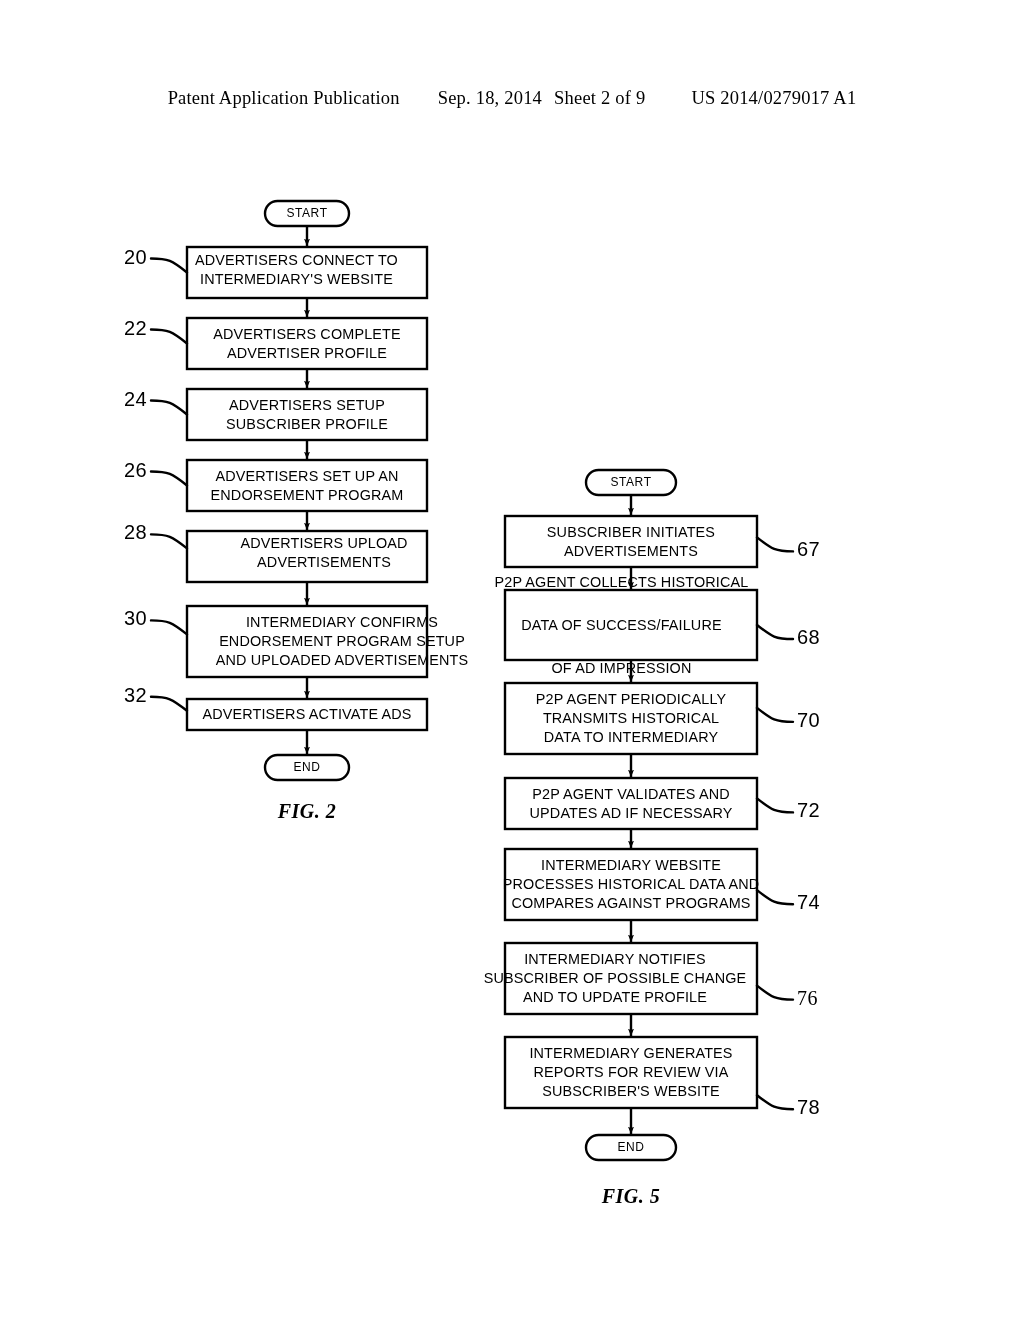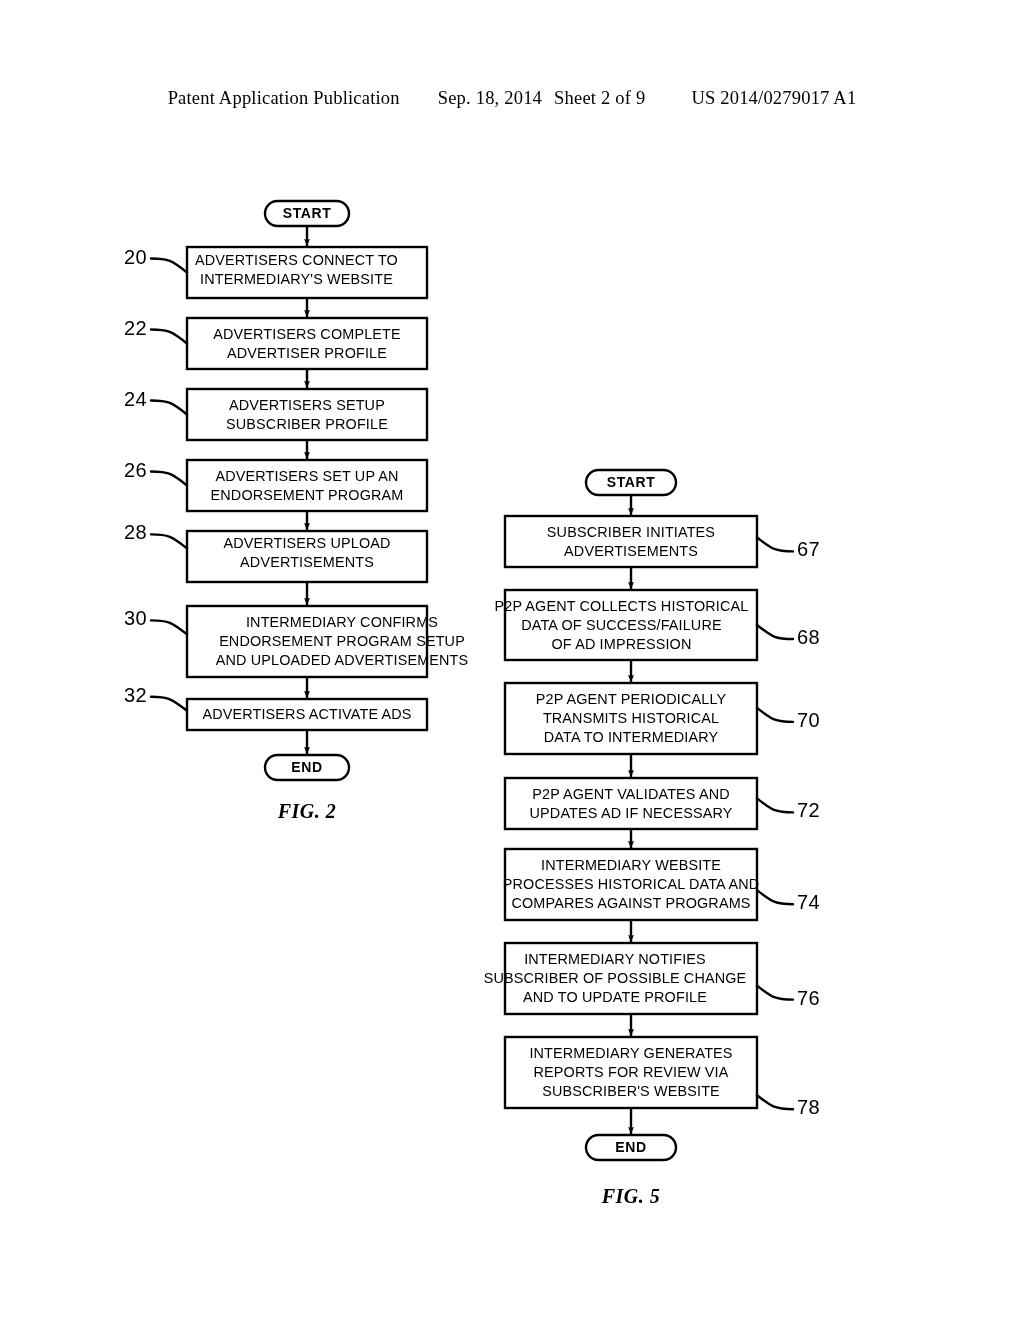--- a/index.html
+++ b/index.html
@@ -57,23 +57,22 @@
     justify-content: center;
     text-align: center;
     font-family: "Liberation Sans", sans-serif;
     font-size: 14.4px;
     line-height: 19px;
     letter-spacing: 0.15px;
     color: #000;
     white-space: nowrap;
   }
   .node-text.terminal {
-    font-size: 14px;
+    font-size: 12px;
     letter-spacing: 0.6px;
-    font-weight: bold;
   }
 
   
   .ref-num {
     position: absolute;
     font-family: "Liberation Sans", sans-serif;
     font-size: 20px;
     letter-spacing: 0.4px;
     color: #000;
     white-space: nowrap;
@@ -179,21 +178,21 @@
     <div class="node-text" style="left: 187px; top: 389px; width: 240px; height: 51px;">
       <span>ADVERTISERS SETUP</span>
       <span>SUBSCRIBER PROFILE</span>
     </div>
     <div class="ref-num left" style="right: 877px; top: 387.5px;">24</div>
     <div class="node-text" style="left: 187px; top: 460px; width: 240px; height: 51px;">
       <span>ADVERTISERS SET UP AN</span>
       <span>ENDORSEMENT PROGRAM</span>
     </div>
     <div class="ref-num left" style="right: 877px; top: 458.5px;">26</div>
-    <div class="node-text" style="left: 187px; top: 531px; width: 240px; height: 44px;">
+    <div class="node-text" style="left: 204px; top: 531px; width: 240px; height: 44px;">
       <span>ADVERTISERS UPLOAD</span>
       <span>ADVERTISEMENTS</span>
     </div>
     <div class="ref-num left" style="right: 877px; top: 521.34px;">28</div>
     <div class="node-text" style="left: 187px; top: 606px; width: 240px; height: 71px; padding-left: 35px;">
       <span>INTERMEDIARY CONFIRMS</span>
       <span>ENDORSEMENT PROGRAM SETUP</span>
       <span>AND UPLOADED ADVERTISEMENTS</span>
     </div>
     <div class="ref-num left" style="right: 877px; top: 607.4px;">30</div>
@@ -206,21 +205,21 @@
     </div>
     <div class="fig-caption" style="left: 187px; top: 800px; width: 240px;">FIG. 2</div>
     <div class="node-text terminal" style="left: 586px; top: 470px; width: 90px; height: 25px;">
       <span>START</span>
     </div>
     <div class="node-text" style="left: 505px; top: 516px; width: 252px; height: 51px;">
       <span>SUBSCRIBER INITIATES</span>
       <span>ADVERTISEMENTS</span>
     </div>
     <div class="ref-num right" style="left: 797px; top: 538.42px;">67</div>
-    <div class="node-text" style="left: 505px; top: 590px; width: 233px; height: 70px;">
+    <div class="node-text" style="left: 505px; top: 590px; width: 233px; height: 70px; gap: 24px;">
       <span>P2P AGENT COLLECTS HISTORICAL</span>
       <span>DATA OF SUCCESS/FAILURE</span>
       <span>OF AD IMPRESSION</span>
     </div>
     <div class="ref-num right" style="left: 797px; top: 626px;">68</div>
     <div class="node-text" style="left: 505px; top: 683px; width: 252px; height: 71px;">
       <span>P2P AGENT PERIODICALLY</span>
       <span>TRANSMITS HISTORICAL</span>
       <span>DATA TO INTERMEDIARY</span>
     </div>
@@ -234,21 +233,21 @@
       <span>INTERMEDIARY WEBSITE</span>
       <span>PROCESSES HISTORICAL DATA AND</span>
       <span>COMPARES AGAINST PROGRAMS</span>
     </div>
     <div class="ref-num right" style="left: 797px; top: 891.18px;">74</div>
     <div class="node-text" style="left: 505px; top: 943px; width: 220px; height: 71px;">
       <span>INTERMEDIARY NOTIFIES</span>
       <span>SUBSCRIBER OF POSSIBLE CHANGE</span>
       <span>AND TO UPDATE PROFILE</span>
     </div>
-    <div class="ref-num right" style="left: 797px; top: 986.6px;">76</div>
+    <div class="ref-num right" style="left: 797px; top: 986.6px; font-family: Liberation Serif, serif;">76</div>
     <div class="node-text" style="left: 505px; top: 1037px; width: 252px; height: 71px;">
       <span>INTERMEDIARY GENERATES</span>
       <span>REPORTS FOR REVIEW VIA</span>
       <span>SUBSCRIBER'S WEBSITE</span>
     </div>
     <div class="ref-num right" style="left: 797px; top: 1096.22px;">78</div>
     <div class="node-text terminal" style="left: 586px; top: 1135px; width: 90px; height: 25px;">
       <span>END</span>
     </div>
     <div class="fig-caption" style="left: 511px; top: 1185px; width: 240px;">FIG. 5</div>

